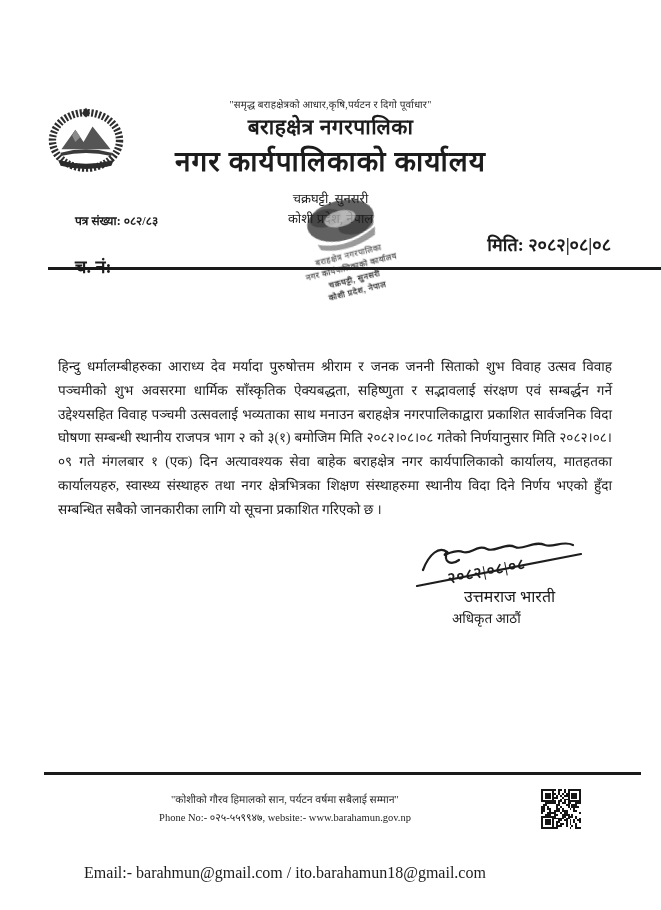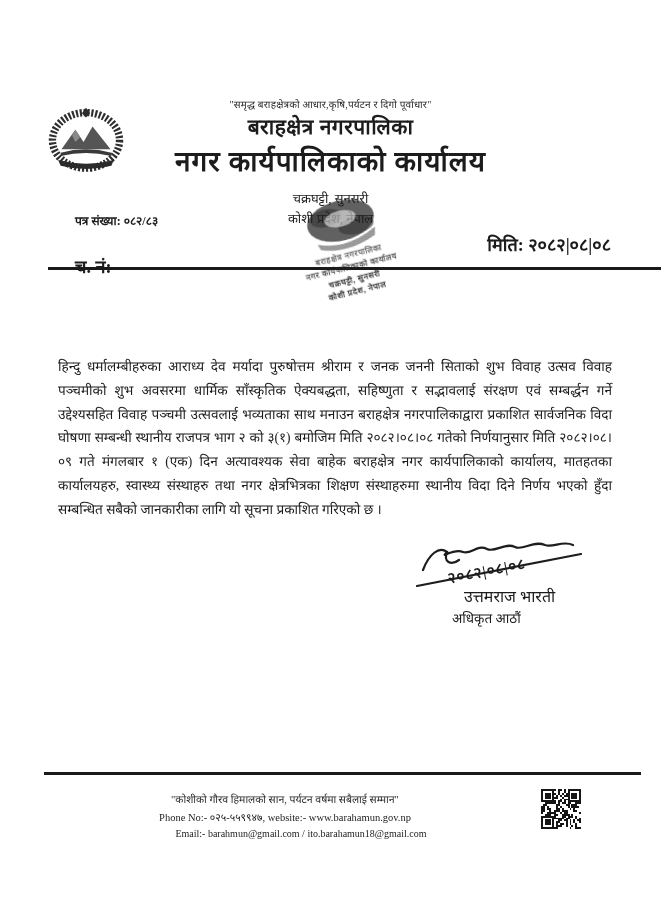--- a/index.html
+++ b/index.html
@@ -48,21 +48,21 @@
   .sig-date{left:447px;top:560px;font-size:15px;font-weight:600;transform:rotate(-11deg);
             letter-spacing:1px;color:#1d1d1d;}
   .sig-name{left:452px;top:585px;font-size:16px;margin-left:12px;}
   .sig-title{left:452px;top:609px;font-size:13.5px;}
 
   
   .rule-bottom{left:44px;top:772px;width:597px;height:3px;background:#1a1a1a;}
   .f-center{left:0;width:570px;text-align:center;}
   .f-motto{top:792px;font-size:10.5px;color:#2a2a2a;}
   .f-phone{top:810px;font-size:10.5px;}
-  .f-email{top:828px;font-size:10px;padding-left:16px;}
+  .f-email{top:864px;font-size:16px;}
   .qr{left:541px;top:788px;width:40px;height:42px;}
 </style>
 </head>
 <body>
 
 <div class="page">
 
   <div class="abs emblem-left">
     <svg viewBox="0 0 100 88" width="84" height="72" aria-hidden="true">
       <ellipse cx="50" cy="42" rx="41" ry="34" fill="none" stroke="#2e2e2e" stroke-width="9" stroke-dasharray="2.6 2.1"></ellipse>

